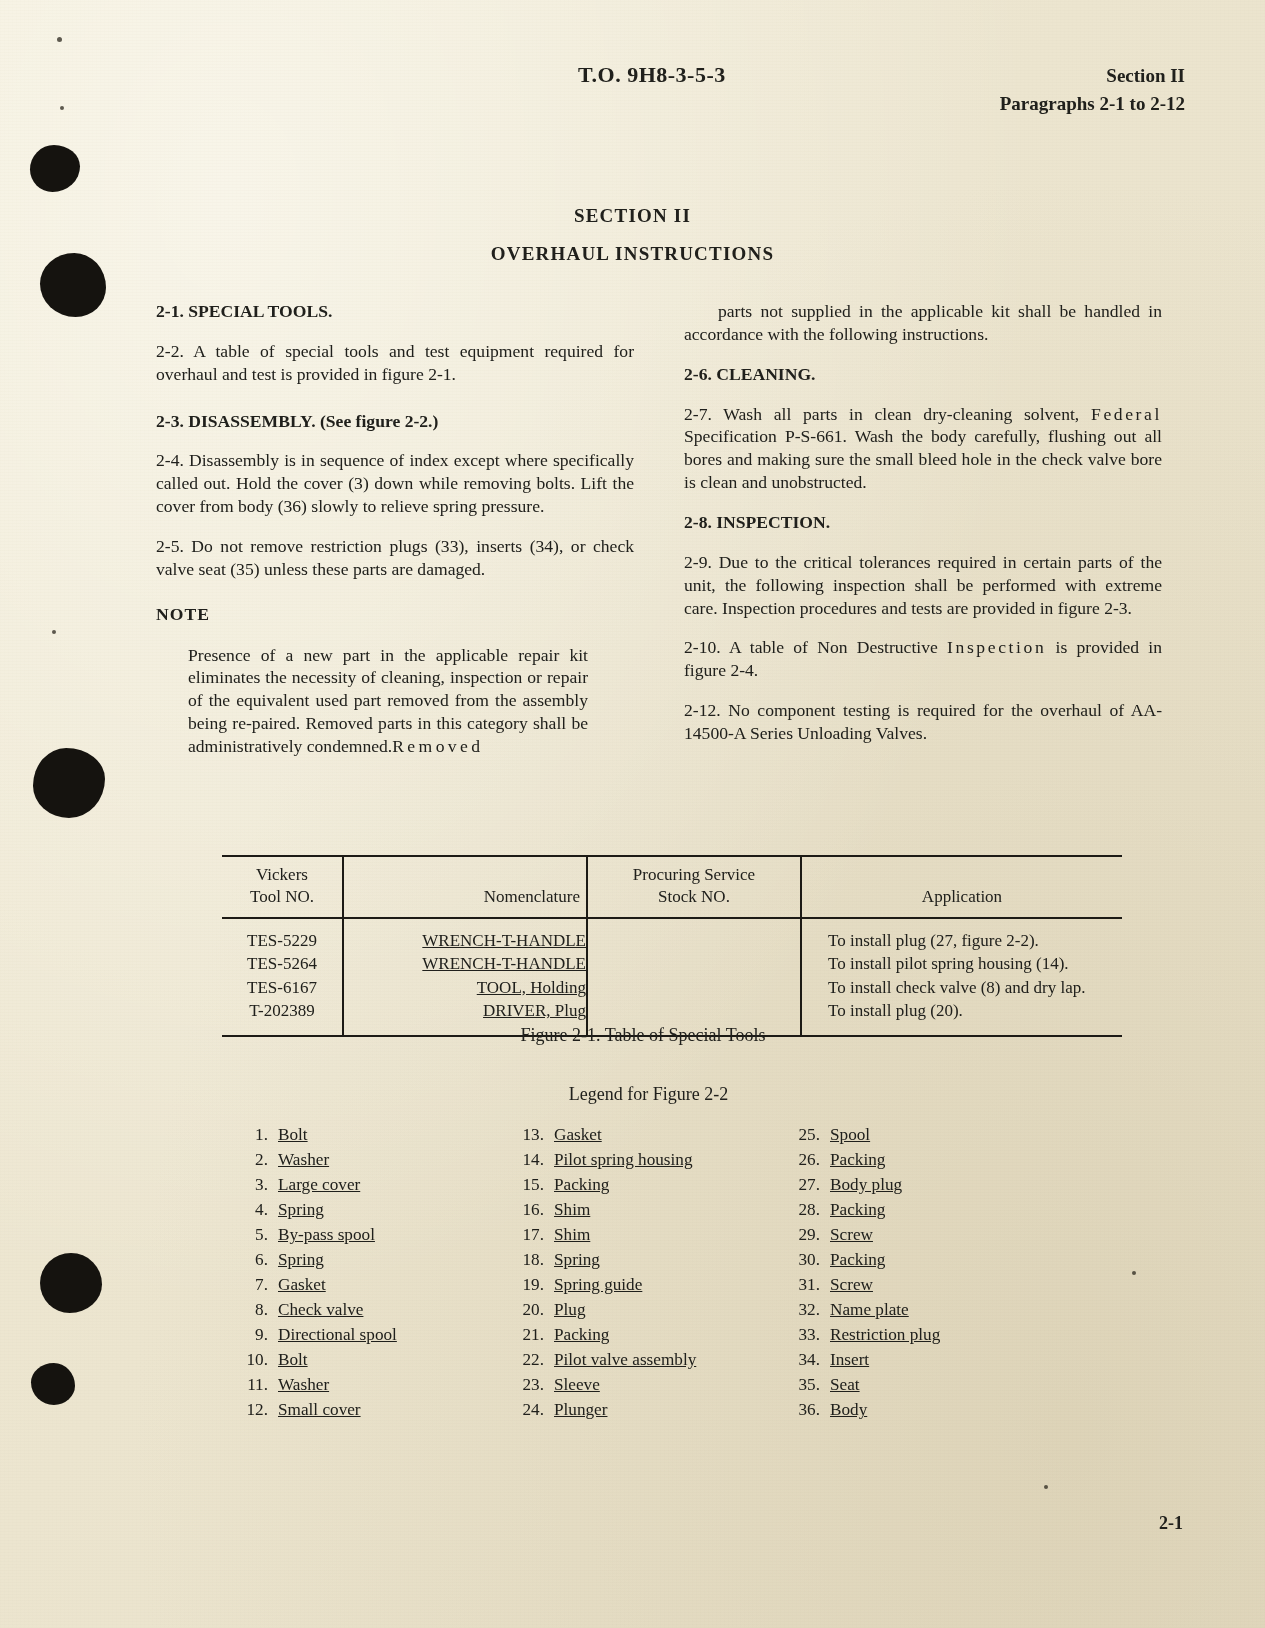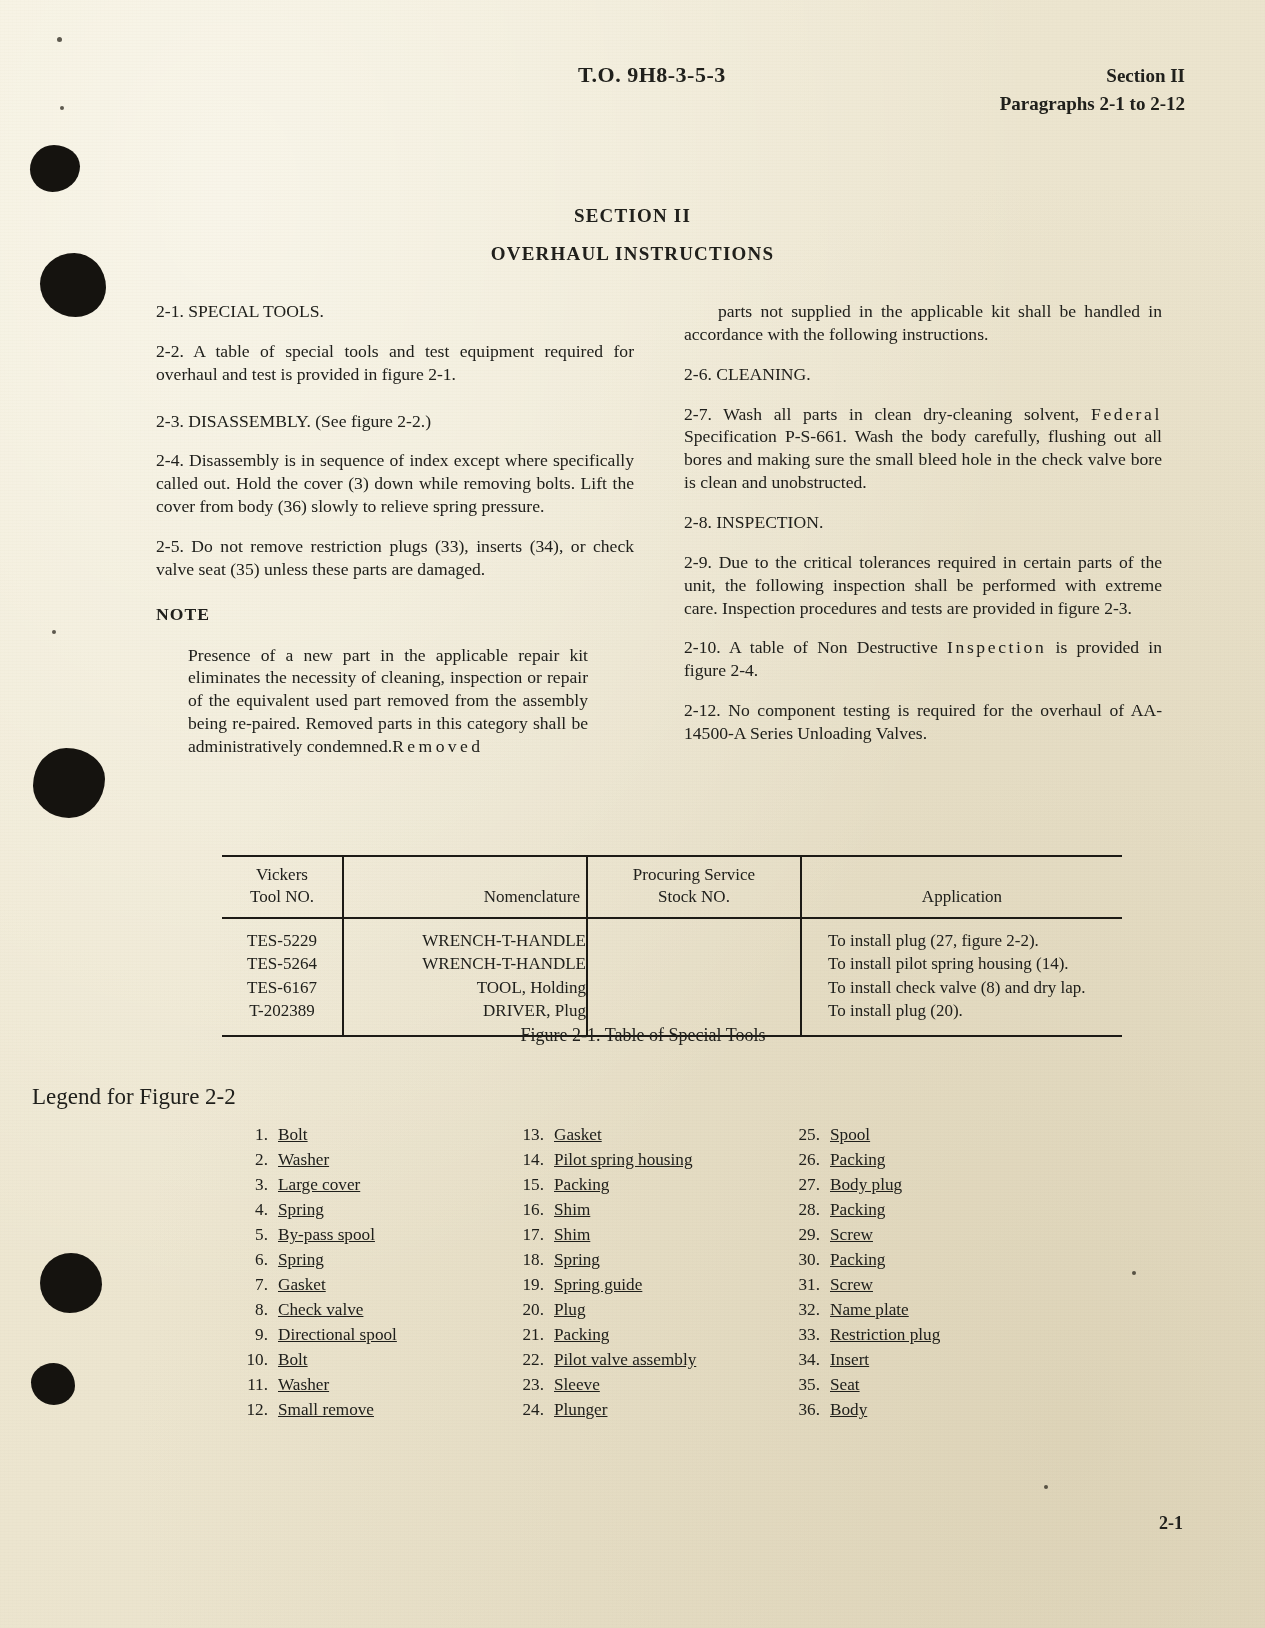--- a/index.html
+++ b/index.html
@@ -44,47 +44,47 @@
   
   .sec-title{position:absolute;left:0;right:0;text-align:center;font-size:19px;font-weight:bold;letter-spacing:1.2px;}
   .sec-title.t1{top:205px;}
   .sec-title.t2{top:243px;}
 
   
   .col{position:absolute;width:478px;font-size:17.6px;line-height:1.30;text-align:justify;}
   .col.left{left:156px;top:300px;}
   .col.right{left:684px;top:300px;}
   .para{margin:0 0 17px 0;}
-  .head-para{margin:0 0 17px 0;font-weight:normal;}
+  .head-para{margin:0 0 17px 0;font-weight:bold;}
   .sp{letter-spacing:2.6px;}
   .sp2{letter-spacing:3.4px;}
 
   
   .note-title{text-align:left;font-weight:bold;letter-spacing:1px;margin:22px 0 18px 0;}
   .note-body{width:400px;margin-left:32px;text-align:justify;line-height:1.30;}
 
   
   .tbl{position:absolute;left:222px;top:855px;width:900px;}
   .tbl table{border-collapse:collapse;width:100%;font-size:17px;}
   .tbl .rule-top{border-top:2.5px solid #1c1a15;}
   .tbl th,.tbl td{padding:0;vertical-align:top;}
   .tbl .c1{width:108px;}
   .tbl .c2{width:226px;text-align:right;}
   .tbl .c3{width:200px;}
   .tbl th{font-weight:normal;text-align:center;line-height:1.32;padding:7px 6px 8px 6px;}
   .tbl .vline{border-right:2px solid #1c1a15;}
   .tbl .headrow{border-bottom:2.5px solid #1c1a15;}
   .tbl .bodyrow td{padding:10px 0 12px 0;line-height:1.38;}
-  .tbl td.pad-l{padding-left:16px;}
+  .tbl td.pad-l{padding-left:16px;text-decoration:underline;}
   .tbl td.pad-app{padding-left:26px;}
   .tbl .rule-bot{border-bottom:2.5px solid #1c1a15;}
   .fig-cap{position:absolute;left:0;right:0;top:1025px;text-align:center;font-size:18px;padding-left:21px;}
 
   
-  .legend-title{position:absolute;left:0;right:0;top:1084px;text-align:left;font-size:23px;padding-left:32px;}
+  .legend-title{position:absolute;left:0;right:0;top:1084px;text-align:center;font-size:18px;padding-left:32px;}
   .legend{position:absolute;left:232px;top:1122px;width:830px;display:flex;gap:0;font-size:17.2px;}
   .legend .lcol{width:276px;}
   .legend .lrow{display:flex;line-height:1.455;}
   .legend .lnum{width:36px;text-align:right;padding-right:10px;}
   .legend .llbl{flex:1;text-decoration:underline;}
 
   .pgnum{position:absolute;right:82px;top:1513px;font-size:18px;font-weight:bold;}
 </style>
 </head>
 <body>
@@ -241,21 +241,21 @@
       <div class="lrow">
           <span class="lnum">10.</span>
           <span class="llbl">Bolt</span>
         </div>
       <div class="lrow">
           <span class="lnum">11.</span>
           <span class="llbl">Washer</span>
         </div>
       <div class="lrow">
           <span class="lnum">12.</span>
-          <span class="llbl">Small remove</span>
+          <span class="llbl">Small cover</span>
         </div>
     </div>
 
     <div class="lcol">
       <div class="lrow">
           <span class="lnum">13.</span>
           <span class="llbl">Gasket</span>
         </div>
       <div class="lrow">
           <span class="lnum">14.</span>

